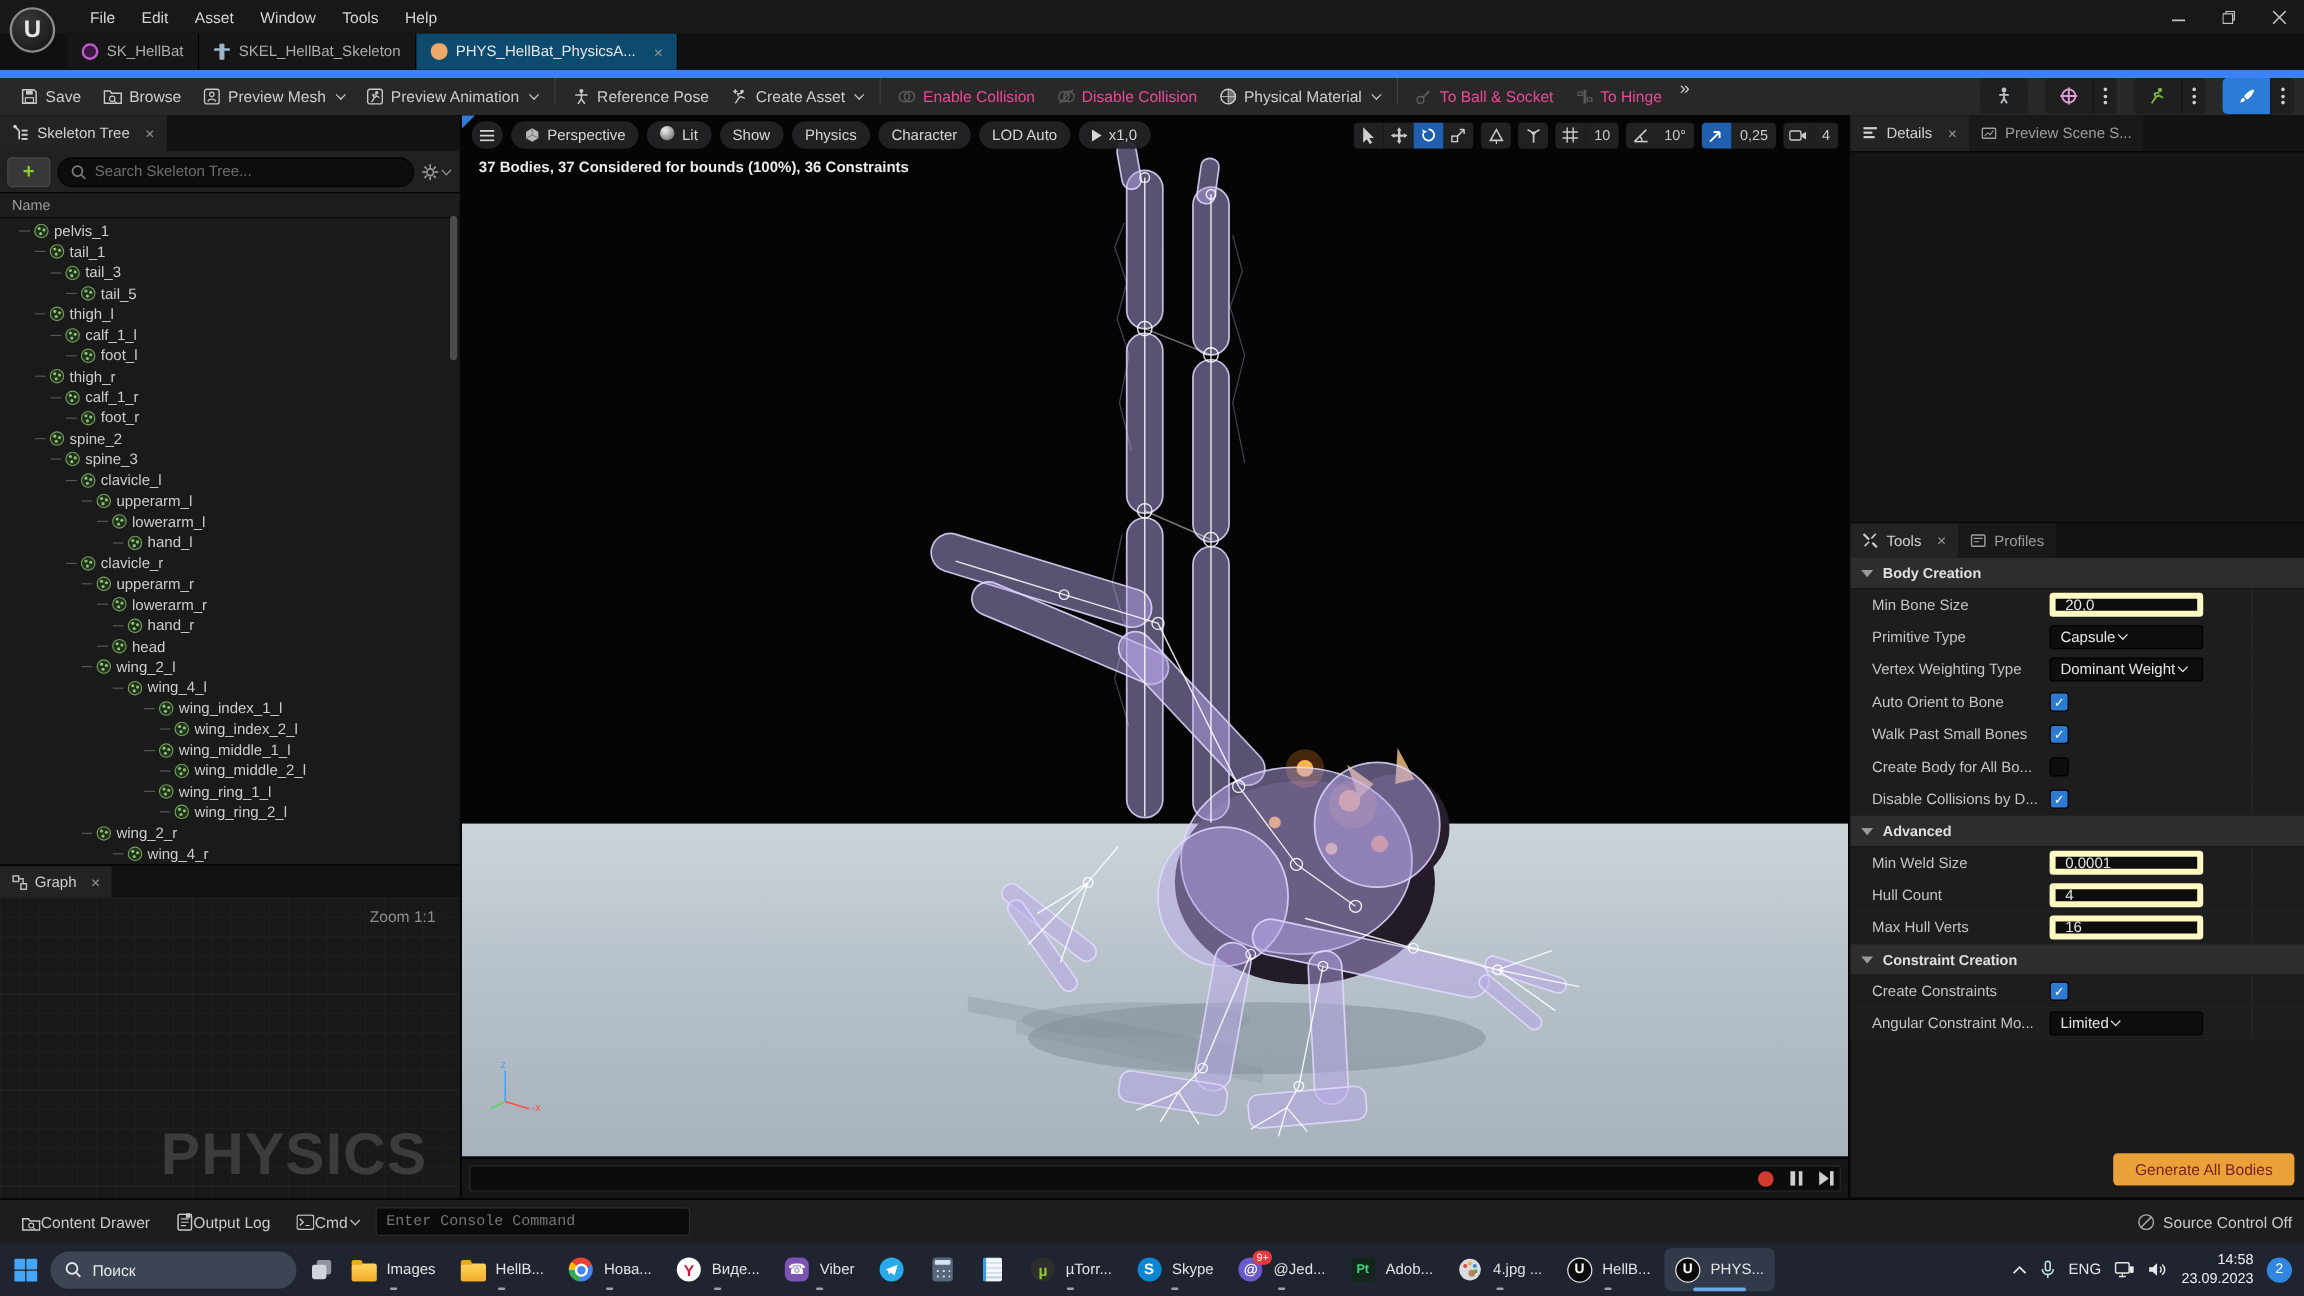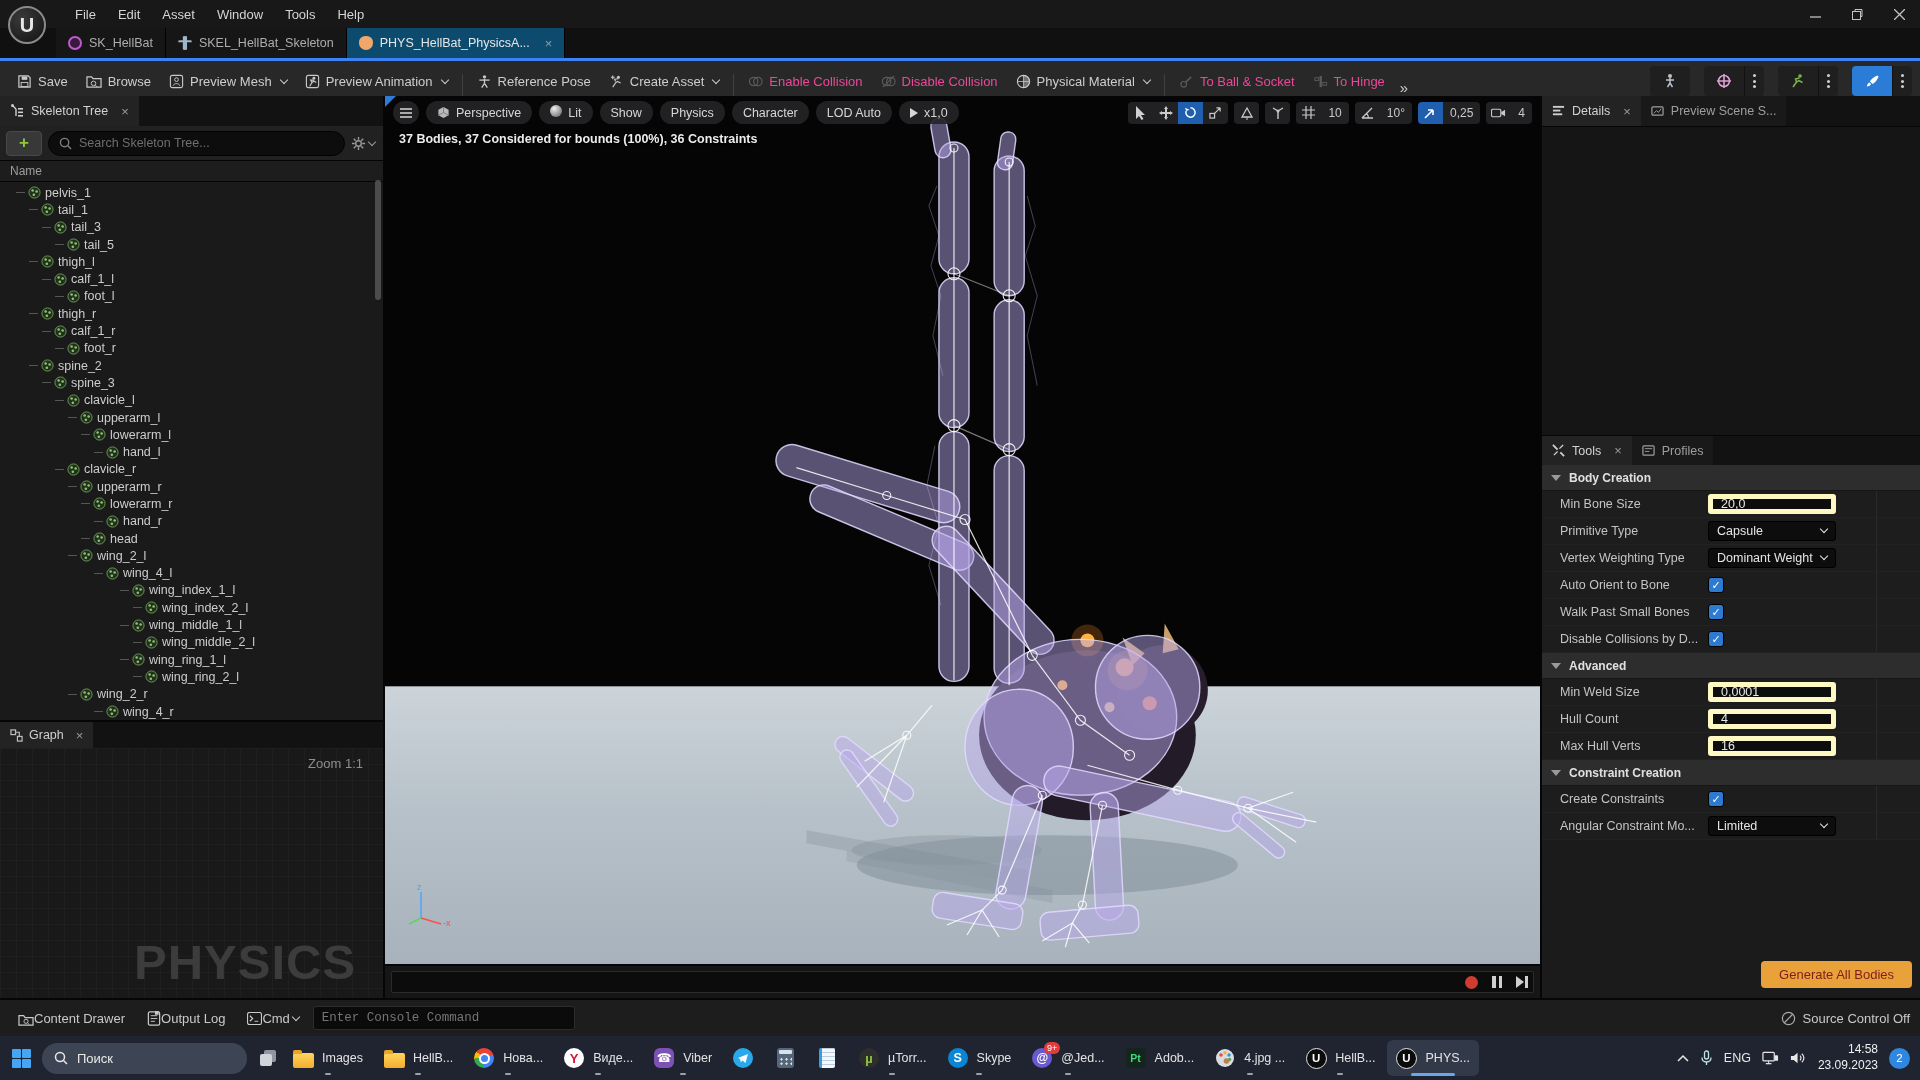--- a/index.html
+++ b/index.html
@@ -20,21 +20,21 @@
   .tab{display:flex;align-items:center;gap:7px;padding:0 12px;font-size:12.5px;color:#adadad;
     background:#161616;border-right:1px solid #000}
   .tab.active{background:#0c4a6e;color:#e6e6e6}
   .tab .tclose{margin-left:8px;color:#9a9a9a;font-size:13px}
   .tabicon{width:14px;height:14px;border-radius:50%;display:inline-block}
   .ti-sk{border:2px solid #c05cd0;background:#3a1840}
   .ti-skel{background:#9fb6c8;clip-path:polygon(35% 0,65% 0,65% 30%,100% 30%,100% 45%,65% 45%,65% 100%,35% 100%,35% 45%,0 45%,0 30%,35% 30%)}
   .ti-phys{background:#f0a86a;border-radius:45% 45% 50% 50%}
 
   
-  .toolbar{height:38px;background:#282828;display:flex;align-items:flex-end;padding:0 8px;border-top:3px solid #3b82f6}
+  .toolbar{height:38px;background:#282828;display:flex;align-items:flex-start;padding:0 8px;border-top:7px solid #3b82f6}
   .tbtn{display:flex;align-items:center;gap:6px;padding:0 9px;height:30px;font-size:13px;color:#cdcdcd;white-space:nowrap}
   .tbtn.disabled{color:#ec4899}
   .tbtn.disabled svg{opacity:.5}
   .tsep{width:1px;height:22px;background:#404040;margin:0 5px}
   .chev{display:inline-block;width:6px;height:6px;border-right:1.5px solid currentColor;border-bottom:1.5px solid currentColor;transform:rotate(45deg);margin:-3px 0 0 3px}
   .tb-overflow{margin-left:6px;color:#cfcfcf;font-size:15px;letter-spacing:-2px}
   .tb-right{margin-left:auto;display:flex;align-items:center;gap:14px}
   .seg{display:flex;border-radius:4px;overflow:hidden}
   .sbtn{width:40px;height:30px;display:grid;place-items:center;background:#1f1f1f}
   .sbtn.blue{background:#2b7cd6}
@@ -108,21 +108,21 @@
   .sec-head{height:26px;background:#2d2d2d;display:flex;align-items:center;gap:8px;padding-left:9px;
     font-size:12px;font-weight:bold;color:#e0e0e0;border-bottom:1px solid #161616}
   .tri-dn{width:0;height:0;border-left:5px solid transparent;border-right:5px solid transparent;border-top:6px solid #9a9a9a}
   .prop-row{height:27px;display:flex;align-items:center;padding-left:18px;border-bottom:1px solid #222;background:#1d1d1d}
   .prop-label{width:148px;flex:none;font-size:12.5px;color:#c4c4c4;white-space:nowrap;overflow:hidden}
   .prop-ctrl{flex:1;display:flex;align-items:center}
   .prop-end{width:44px;align-self:stretch;border-left:1px solid #2a2a2a;flex:none}
   .prop-input{width:128px;height:20px;background:#0d0d0d;border:5px solid #fef9c3;border-radius:3px;
     display:flex;align-items:center;padding:0 8px;font-size:12.5px;color:#e6e6e6}
   .prop-select{width:128px;height:20px;background:#0d0d0d;border:1px solid #000;border-radius:3px;
-    display:flex;align-items:center;padding:0 8px;font-size:12.5px;color:#e6e6e6;justify-content:space-between}
+    display:flex;align-items:center;padding:0 8px;font-size:12.5px;color:#e6e6e6;}
   .prop-check{width:16px;height:16px;border-radius:3px;background:#0d0d0d;border:1px solid #000;
     display:grid;place-items:center;font-size:11px;color:transparent}
   .prop-check.on{background:#2d7ad1;color:#fff}
   .gen-row{margin-top:auto;display:flex;justify-content:flex-end;padding:8px 8px 10px}
   .gen-btn{background:#e9a23a;color:#7f1d1d;font-size:13px;padding:6px 18px;border-radius:4px;font-weight:normal}
 
   
   .statusbar{height:38px;background:#1d1d1e;border-top:2px solid #060606;display:flex;align-items:center;gap:6px;padding:0 10px}
   .sb-item{display:flex;align-items:center;gap:0;font-size:13px;color:#c9c9c9;padding:0 8px;height:28px}
   .console{width:262px;height:24px;background:#0b0b0b;border:1px solid #2c2c2c;border-radius:3px;
@@ -1149,20 +1149,27 @@
             <div class="prop-end"></div>
           </div>
           <div class="prop-row">
             <div class="prop-label">Walk Past Small Bones</div>
             <div class="prop-ctrl">
               <div class="prop-check on">✓</div>
             </div>
             <div class="prop-end"></div>
           </div>
           <div class="prop-row">
+            <div class="prop-label">Create Body for All Bo...</div>
+            <div class="prop-ctrl">
+              <div class="prop-check">✓</div>
+            </div>
+            <div class="prop-end"></div>
+          </div>
+          <div class="prop-row">
             <div class="prop-label">Disable Collisions by D...</div>
             <div class="prop-ctrl">
               <div class="prop-check on">✓</div>
             </div>
             <div class="prop-end"></div>
           </div>
           <div class="sec-head">
             <span class="tri-dn"></span>
             <span>Advanced</span>
           </div>

